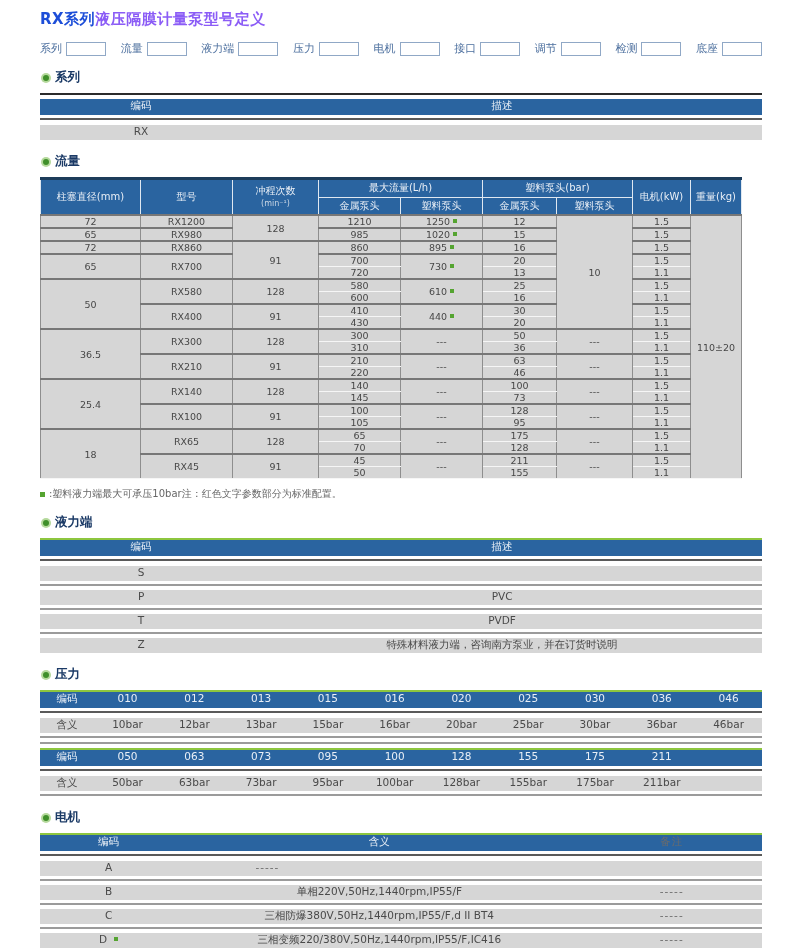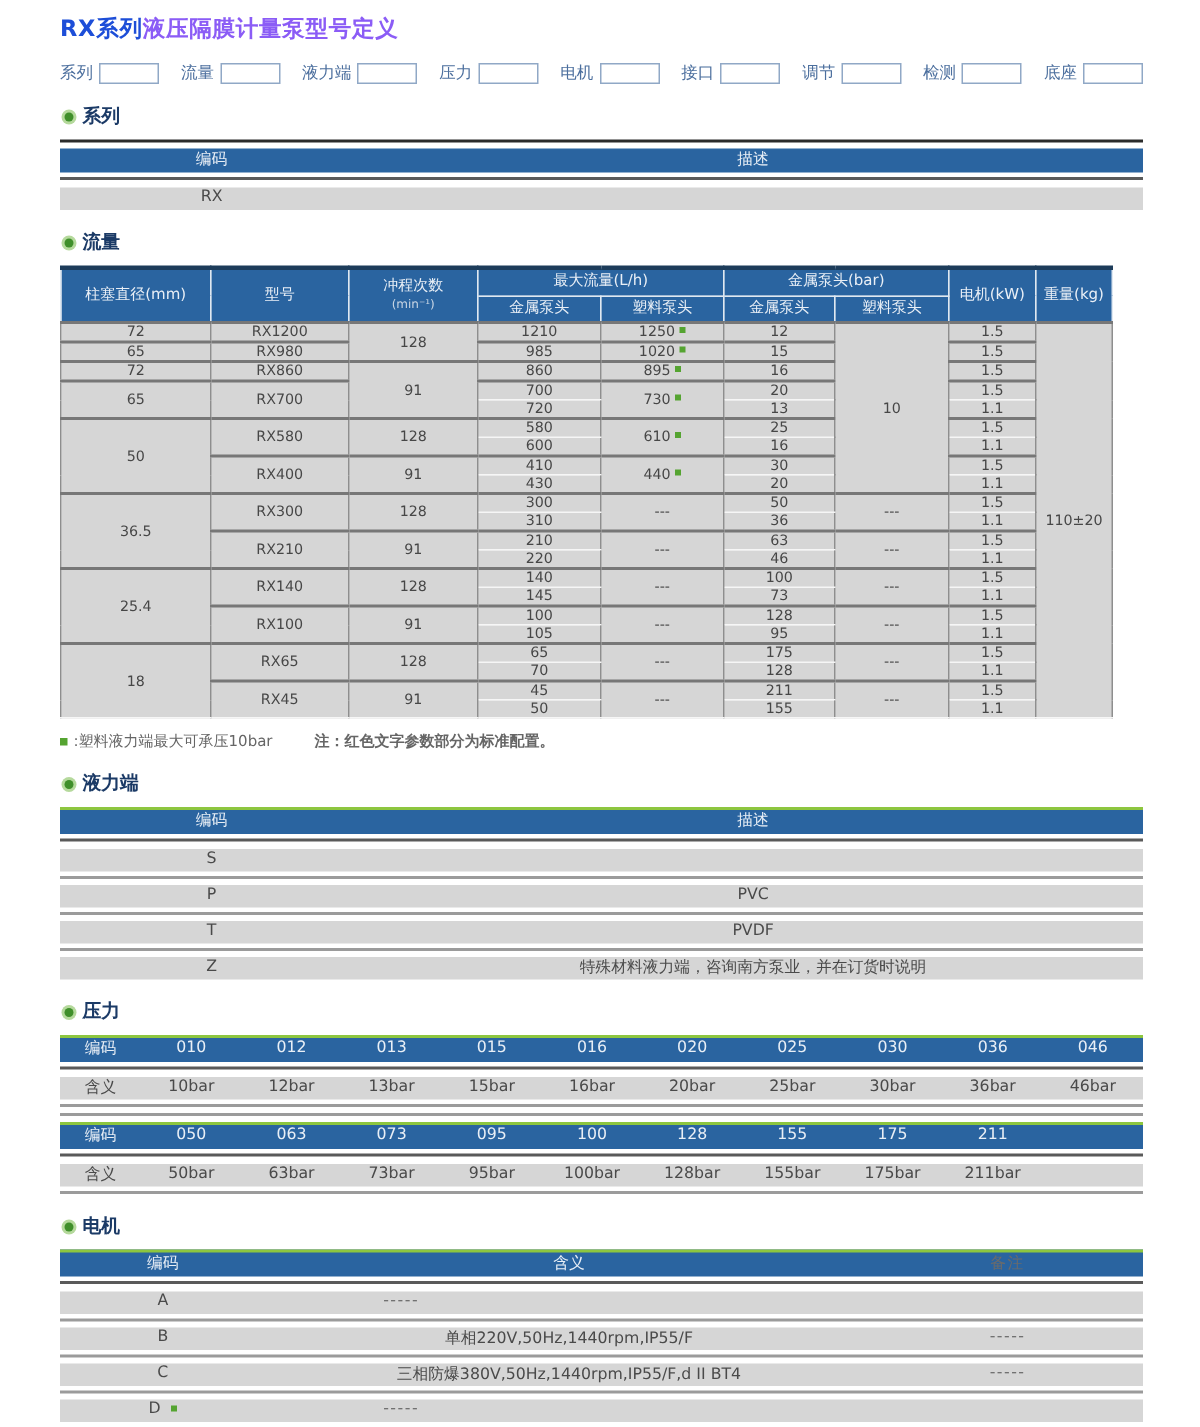--- a/index.html
+++ b/index.html
@@ -50,21 +50,21 @@
                  border-top:1px solid #f6f6f6;border-bottom:1px solid #f6f6f6;}
   .flow-table tr.g > td{border-top:2px solid #777;}
   .red{color:#d96262;}
 
   
   .mk{display:inline-block;width:4px;height:4px;background:#55a431;margin-left:3px;vertical-align:2px;}
 
   
   .fnote{display:flex;align-items:center;font-size:10px;color:#666;margin:8px 0 2px;}
   .fnote .mk{width:5px;height:5px;margin:0 4px 0 0;vertical-align:0;}
-  .gap2{margin-left:28px;font-weight:bold;}
+  .gap2{}
 </style>
 </head>
 <body>
 
 <div class="page">
 
   <h1><span class="t-green">RX系列</span><span class="t-navy">液压隔膜计量泵型号定义</span></h1>
 
   <div class="model-row" id="model-row">
       <div class="field">
@@ -137,21 +137,21 @@
           <col style="width: 76px;">
           <col style="width: 58px;">
           <col style="width: 51px;">
         </colgroup>
         <thead>
           <tr>
             <th rowspan="2">柱塞直径(mm)</th>
             <th rowspan="2">型号</th>
             <th rowspan="2">冲程次数<br><span class="unit">(min⁻¹)</span></th>
             <th colspan="2">最大流量(L/h)</th>
-            <th colspan="2">金属泵头(bar)</th>
+            <th colspan="2">塑料泵头(bar)</th>
             <th rowspan="2">电机(kW)</th>
             <th rowspan="2">重量(kg)</th>
           </tr>
           <tr>
             <th>金属泵头</th>
             <th>塑料泵头</th>
             <th>金属泵头</th>
             <th>塑料泵头</th>
           </tr>
         </thead>
@@ -447,17 +447,18 @@
         </span>
         <span class="mc2">三相防爆380V,50Hz,1440rpm,IP55/F,d II BT4</span>
         <span class="mc3">-----</span>
       </div>
       <div class="rule"></div>
       <div class="lt-row">
         <span class="mc1">
           <span>D</span>
           <span class="mk"></span>
         </span>
+        <span class="mc2">三相变频220/380V,50Hz,1440rpm,IP55/F,IC416</span>
         <span class="mc3">-----</span>
       </div>
     </div>
 
 </div>
 
 </body></html>

